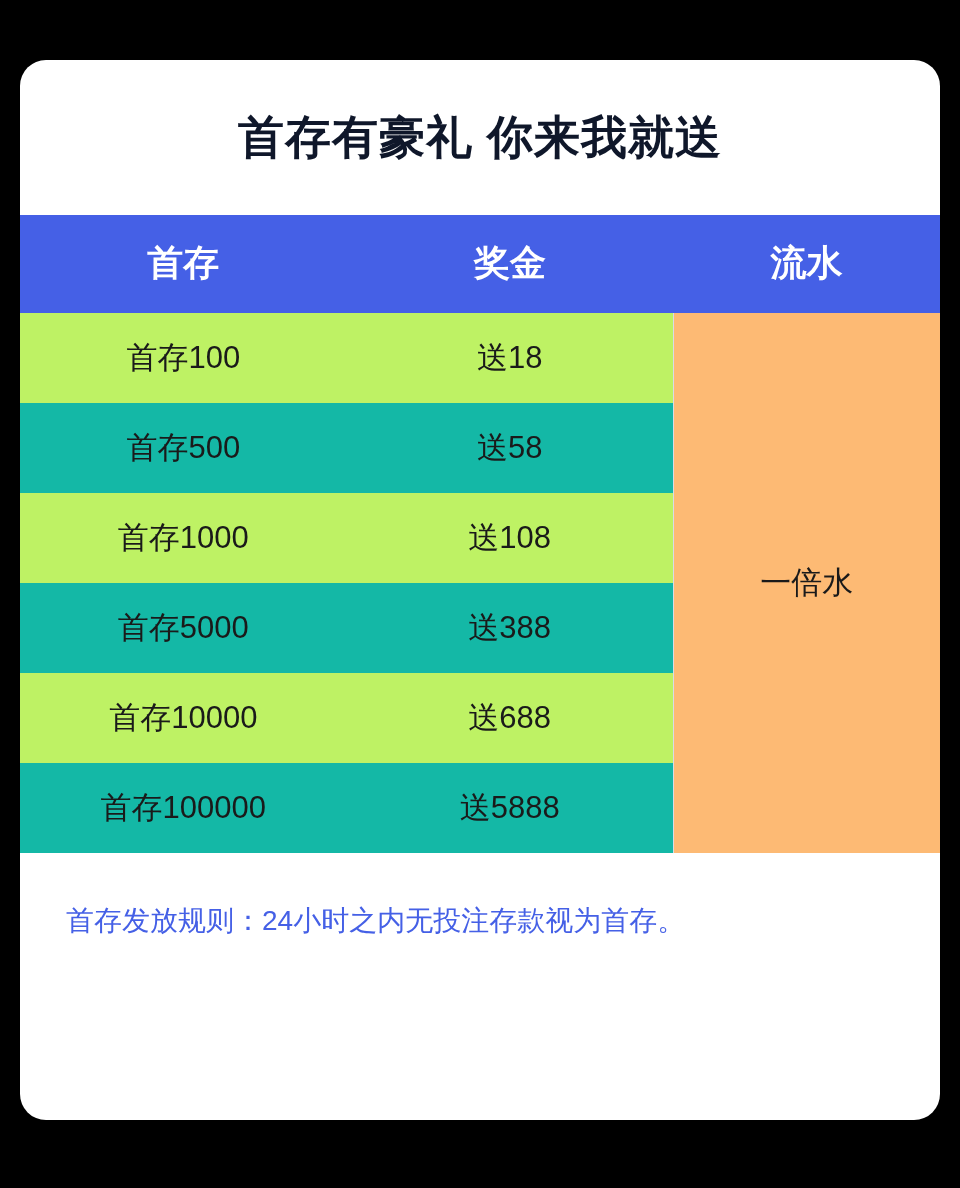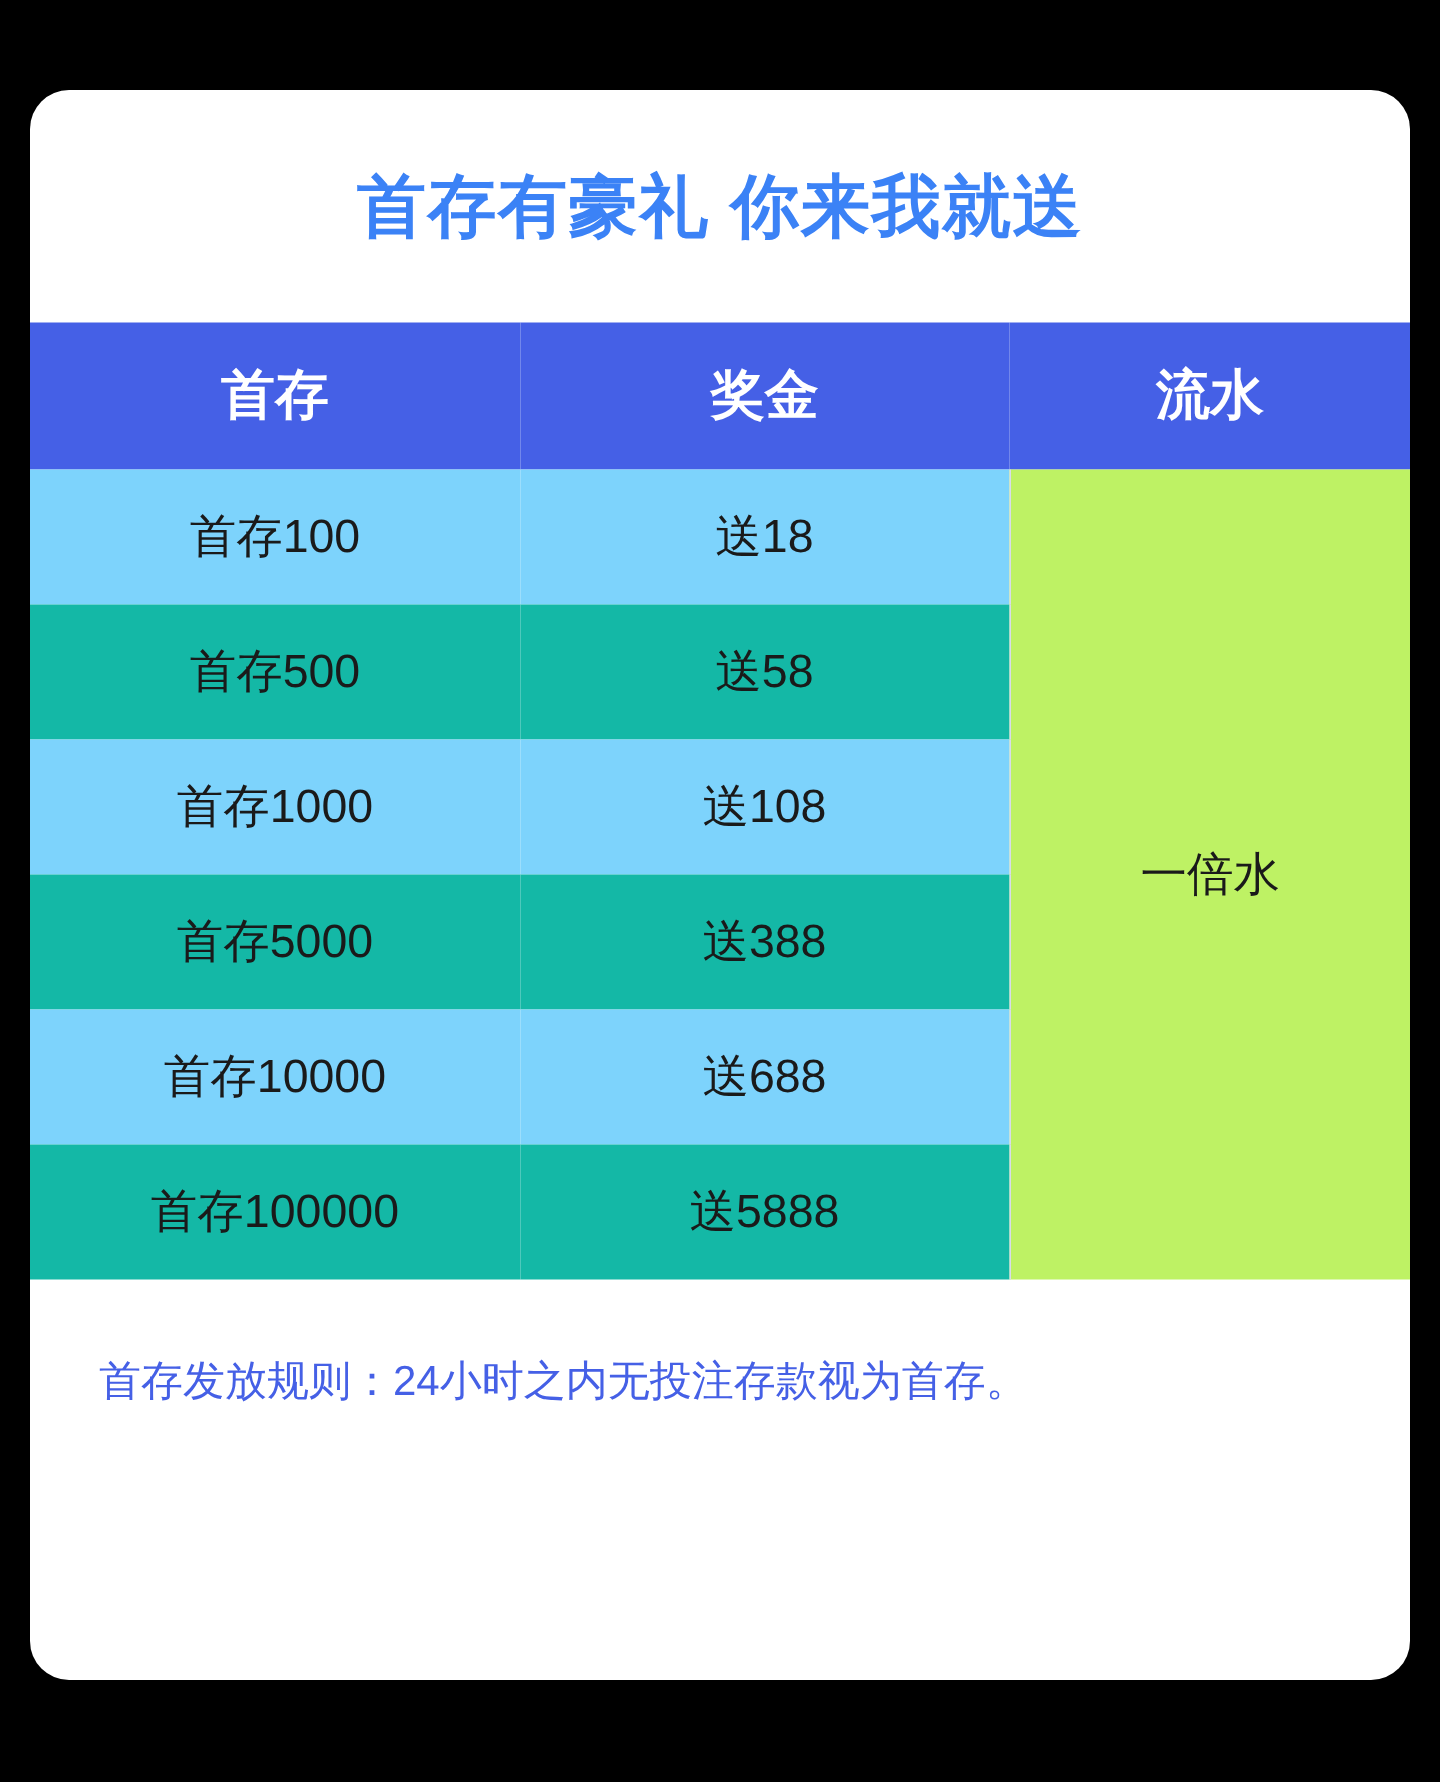--- a/index.html
+++ b/index.html
@@ -21,21 +21,21 @@
     height: 1060px;
     background: #ffffff;
     border-radius: 26px;
     overflow: hidden;
     box-sizing: border-box;
   }
   .title {
     text-align: center;
     font-size: 46px;
     font-weight: bold;
-    color: #3b82f6;
+    color: #0f172a;
     letter-spacing: 1px;
     padding-top: 52px;
     padding-bottom: 0;
     line-height: 1.1;
   }
   .title .gap {
     display: inline-block;
     width: 14px;
   }
   .table {
@@ -59,27 +59,27 @@
     color: #1a1a1a;
     text-align: center;
     height: 88px;
     border: none;
     font-weight: normal;
   }
   .col-a { width: 35.5%; }
   .col-b { width: 35.5%; }
   .col-c { width: 29%; }
   tr.odd td.cell-a, tr.odd td.cell-b {
-    background: #7dd3fc;
+    background: #bef264;
   }
   tr.even td.cell-a, tr.even td.cell-b {
     background: #14b8a6;
   }
   td.cell-c {
-    background: #bef264;
+    background: #fdba74;
     border-left: 1px solid #d8dce8;
     vertical-align: middle;
   }
   .table tr:last-child td.cell-c {
     border-bottom: 1px solid #d8dce8;
   }
   .notes {
     padding: 46px 23px 0 46px;
   }
   .note-line {

